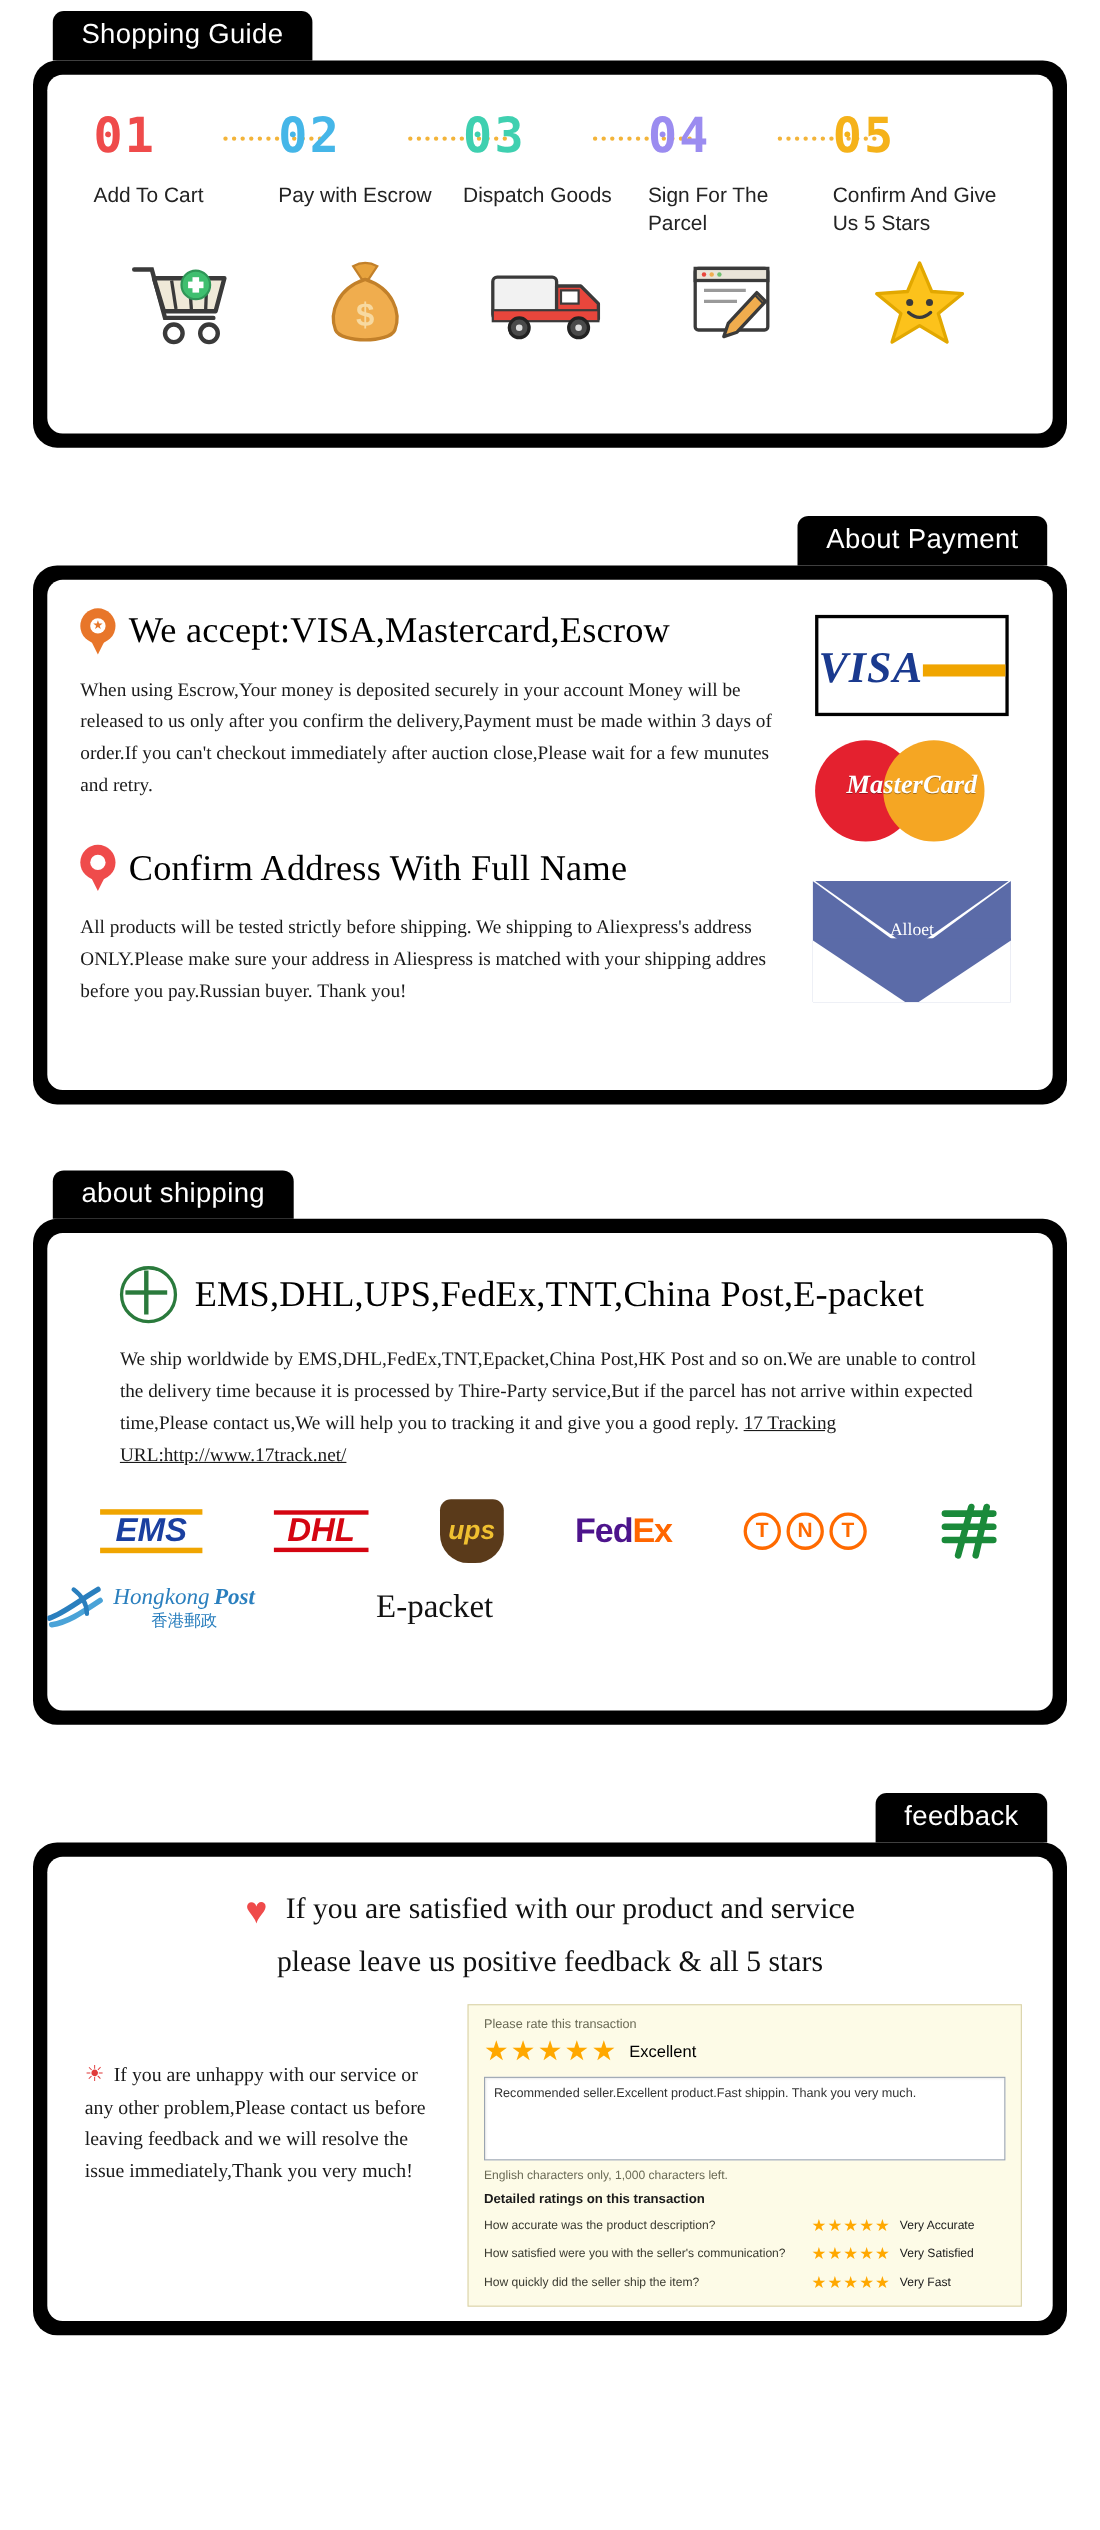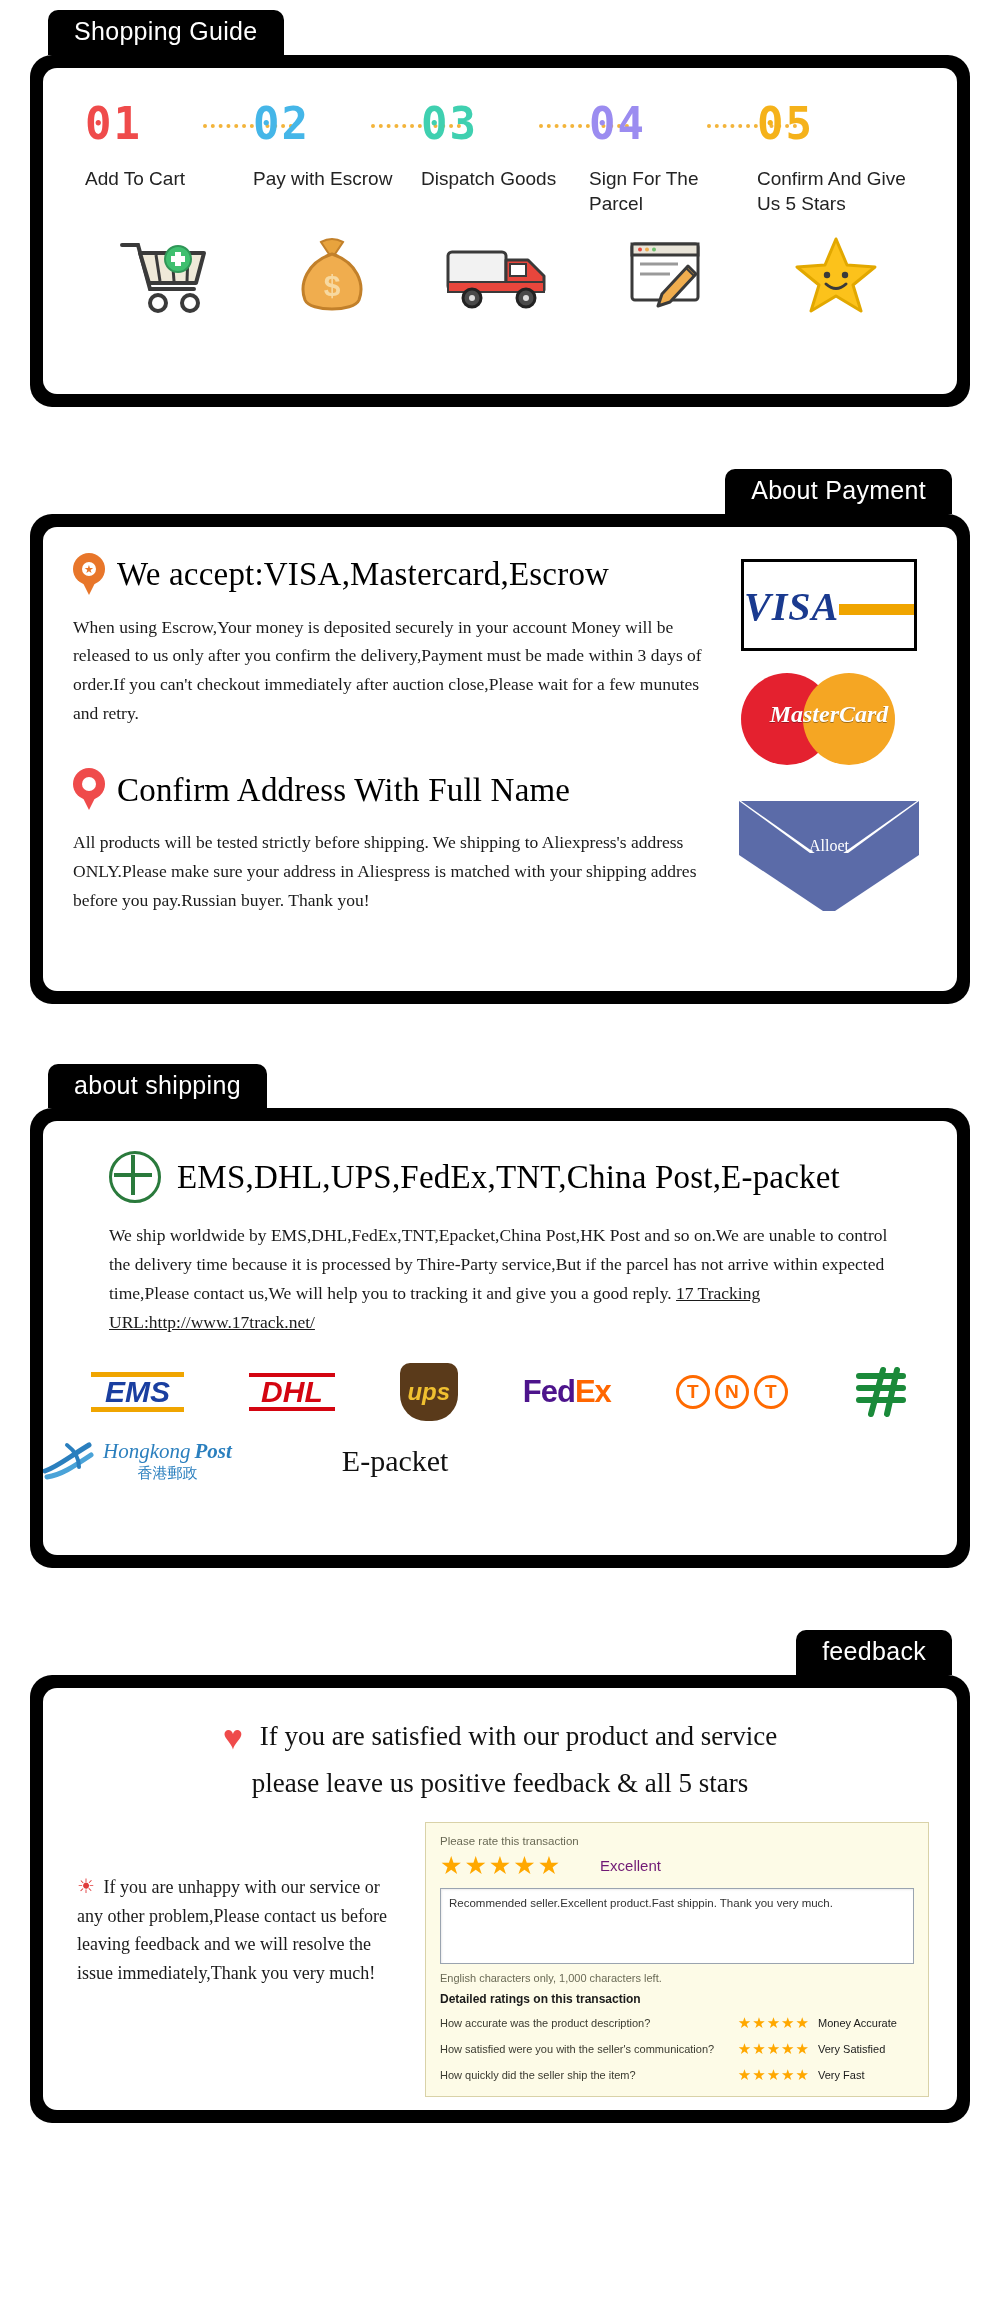--- a/index.html
+++ b/index.html
@@ -423,21 +423,21 @@
     box-sizing: border-box;
     font-family: "Liberation Sans", sans-serif;
   }
   .fb-card .lbl {
     font-size: 11.5px;
     color: #6a6a55;
     margin-bottom: 6px;
   }
   .stars-row { display: flex; align-items: center; gap: 10px; }
   .stars { color: #ffa800; font-size: 25px; letter-spacing: 2px; line-height: 1; }
-  .excellent { font-size: 15px; color: #701a75; margin-left: 28px; }
+  .excellent { font-size: 15px; color: #000000; }
   .fb-textarea {
     margin-top: 10px;
     background: #ffffff;
     border: 1px solid #9aa4b0;
     height: 62px;
     padding: 6px 8px;
     font-size: 11.5px;
     color: #333;
     line-height: 1.45;
     box-shadow: inset 1px 1px 2px rgba(0,0,0,.08);
@@ -696,21 +696,21 @@
               <span class="excellent">Excellent</span>
             </div>
             <div class="fb-textarea">Recommended seller.Excellent product.Fast shippin.
 Thank you very much.</div>
             <div class="fb-note">English characters only, 1,000 characters left.</div>
             <div class="fb-sub">Detailed ratings on this transaction</div>
 
             <div class="rating-line">
               <span class="q">How accurate was the product description?</span>
               <span class="s">★★★★★</span>
-              <span class="v">Money Accurate</span>
+              <span class="v">Very Accurate</span>
             </div>
             <div class="rating-line">
               <span class="q">How satisfied were you with the seller's communication?</span>
               <span class="s">★★★★★</span>
               <span class="v">Very Satisfied</span>
             </div>
             <div class="rating-line">
               <span class="q">How quickly did the seller ship the item?</span>
               <span class="s">★★★★★</span>
               <span class="v">Very Fast</span>

